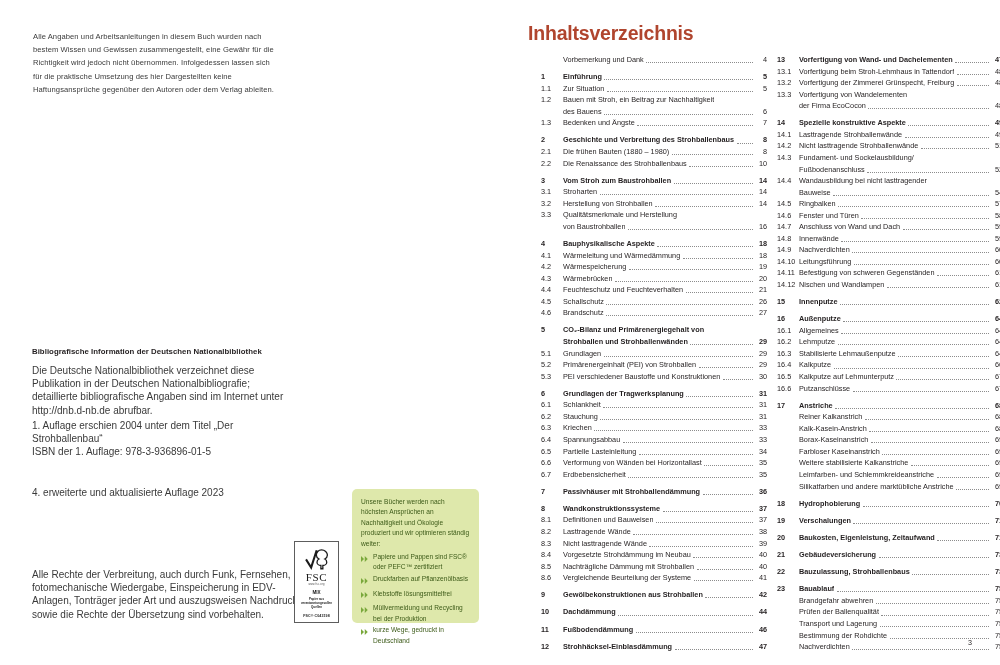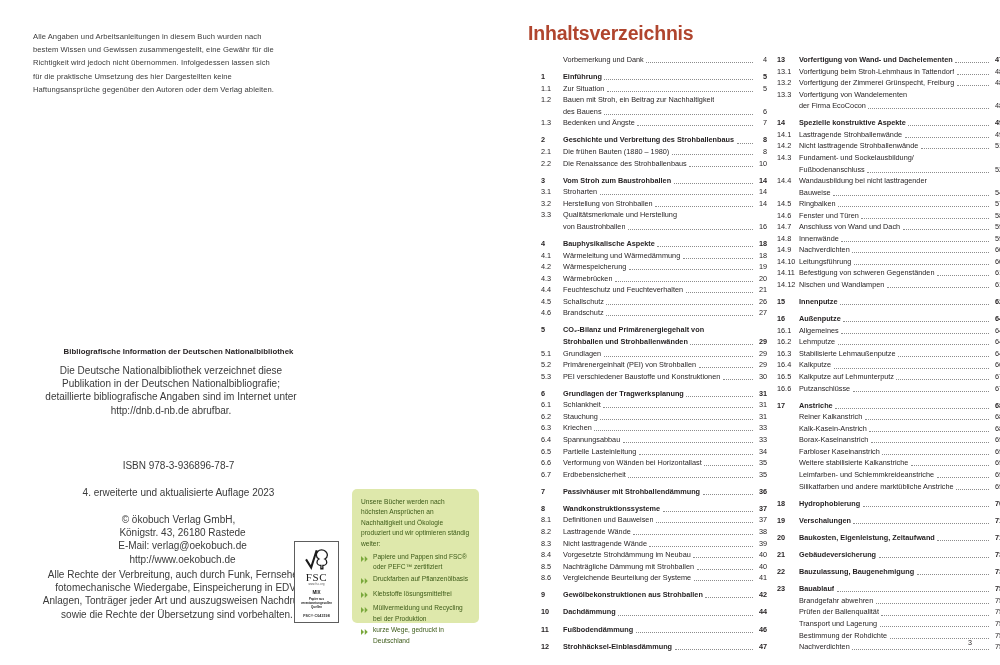--- a/index.html
+++ b/index.html
@@ -32,23 +32,22 @@
   }
   .disclaimer {
     font-size: 7.6px;
     line-height: 13.2px;
     color: #3a3a3a;
     width: 248px;
     letter-spacing: 0.01em;
   }
   .imprint-block {
     position: absolute;
-    left: 41px;
+    left: 32px;
     width: 275px;
-    text-align: center;
   }
   .bib-head {
     font-size: 7.8px;
     font-weight: bold;
     line-height: 13px;
     color: #231f20;
     letter-spacing: 0.005em;
   }
   .para {
     font-size: 10px;
@@ -223,35 +222,30 @@
     <div class="disclaimer">Alle Angaben und Arbeitsanleitungen in diesem Buch wurden nach bestem Wissen und Gewissen zusammengestellt, eine Gewähr für die Richtigkeit wird jedoch nicht übernommen. Infolgedessen lassen sich für die praktische Umsetzung des hier Dargestellten keine Haftungsansprüche gegenüber den Autoren oder dem Verlag ableiten.</div>
 
     <div class="imprint-block" style="top:345px;">
       <div class="bib-head">Bibliografische Information der Deutschen Nationalbibliothek</div>
     </div>
 
     <div class="imprint-block" style="top:364px; width:260px;">
       <div class="para">Die Deutsche Nationalbibliothek verzeichnet diese Publikation in der Deutschen Nationalbibliografie; detaillierte bibliografische Angaben sind im Internet unter http://dnb.d-nb.de abrufbar.</div>
     </div>
 
-
-    <div class="imprint-block" style="top:459px;">
-      <div class="para">ISBN  978-3-936896-78-7</div>
+    <div class="imprint-block" style="top:419px; width:270px;">
+      <div class="para">1. Auflage erschien 2004 unter dem Titel „Der Strohballenbau“</div>
+      <div class="para">ISBN der 1. Auflage: 978-3-936896-01-5</div>
     </div>
+
 
     <div class="imprint-block" style="top:486px;">
       <div class="para">4. erweiterte und aktualisierte Auflage 2023</div>
     </div>
 
-    <div class="imprint-block" style="top:513px;">
-      <div class="para">© ökobuch Verlag GmbH,</div>
-      <div class="para indent-1">Königstr. 43, 26180 Rastede</div>
-      <div class="para indent-1">E-Mail: verlag@oekobuch.de</div>
-      <div class="para indent-1">http://www.oekobuch.de</div>
-    </div>
 
     <div class="imprint-block" style="top:568px; width:272px;">
       <div class="para">Alle Rechte der Verbreitung, auch durch Funk, Fernsehen, fotomechanische Wiedergabe, Einspeicherung in EDV-Anlagen, Tonträger jeder Art und auszugsweisen Nachdruck, sowie die Rechte der Übersetzung sind vorbehalten.</div>
     </div>
 
 
     <div class="fsc-logo">
       <svg class="fsc-tree" viewBox="0 0 40 36">
         <path d="M4 20 L11 31 L19 6" stroke="#1b1b1b" stroke-width="3.2" fill="none" stroke-linecap="square"></path>
         <path d="M27 4 C22 4 19 8 19 12 C19 15 21 17 23 18 C21 19 20 21 20 23 C20 26 23 28 26 28 L26 33 L29 33 L29 28 C32 28 35 26 35 23 C35 21 34 19 32 18 C34 17 36 15 36 12 C36 8 32 4 27 4 Z" fill="none" stroke="#1b1b1b" stroke-width="2"></path>
@@ -833,21 +827,21 @@
             <span class="pg">71</span>
           </div>
           <div class="row bold gap-top">
             <span class="num">21</span>
             <span class="ttl">Gebäudeversicherung</span>
             <span class="dots"></span>
             <span class="pg">73</span>
           </div>
           <div class="row bold gap-top">
             <span class="num">22</span>
-            <span class="ttl">Bauzulassung, Baugenehmigung</span>
+            <span class="ttl">Bauzulassung, Strohballenbaus</span>
             <span class="dots"></span>
             <span class="pg">73</span>
           </div>
           <div class="row bold gap-top">
             <span class="num">23</span>
             <span class="ttl">Bauablauf</span>
             <span class="dots"></span>
             <span class="pg">75</span>
           </div>
           <div class="row">

